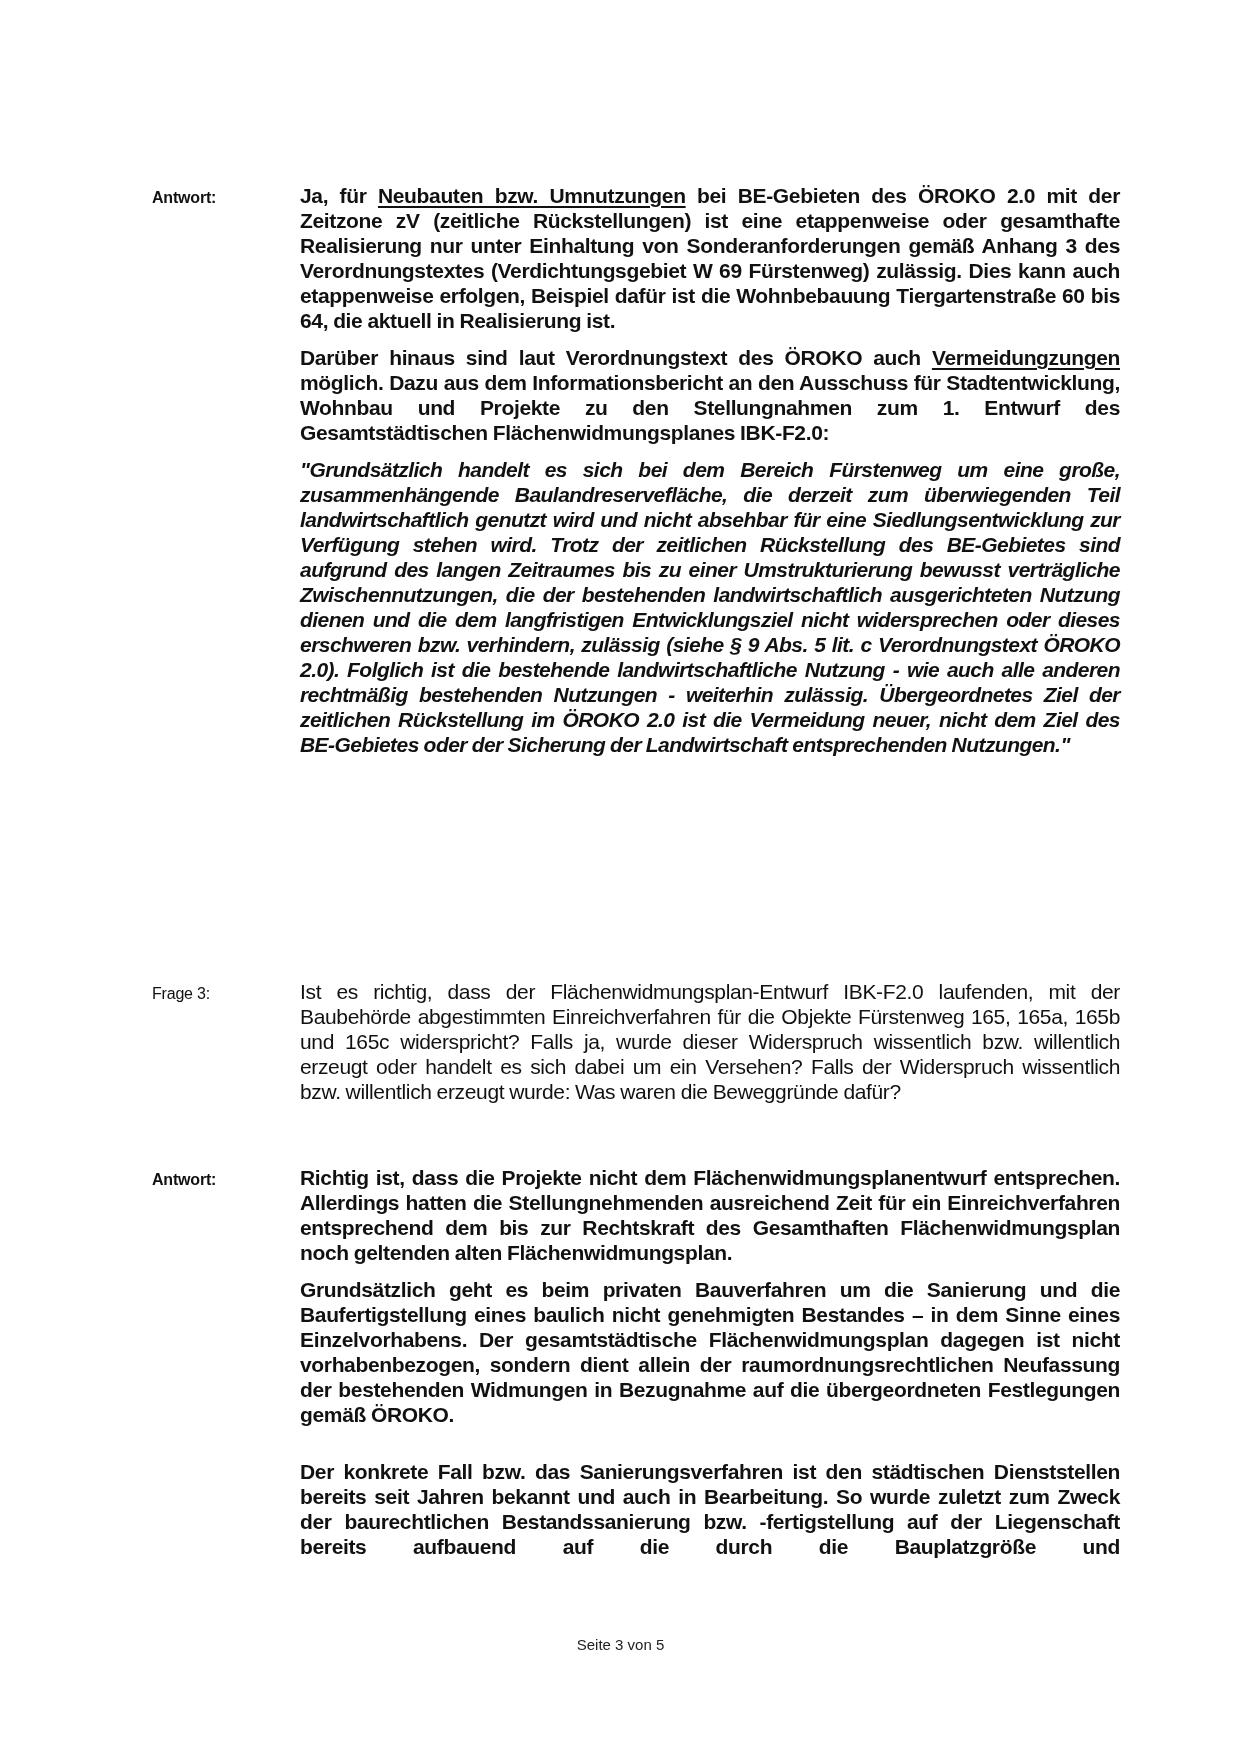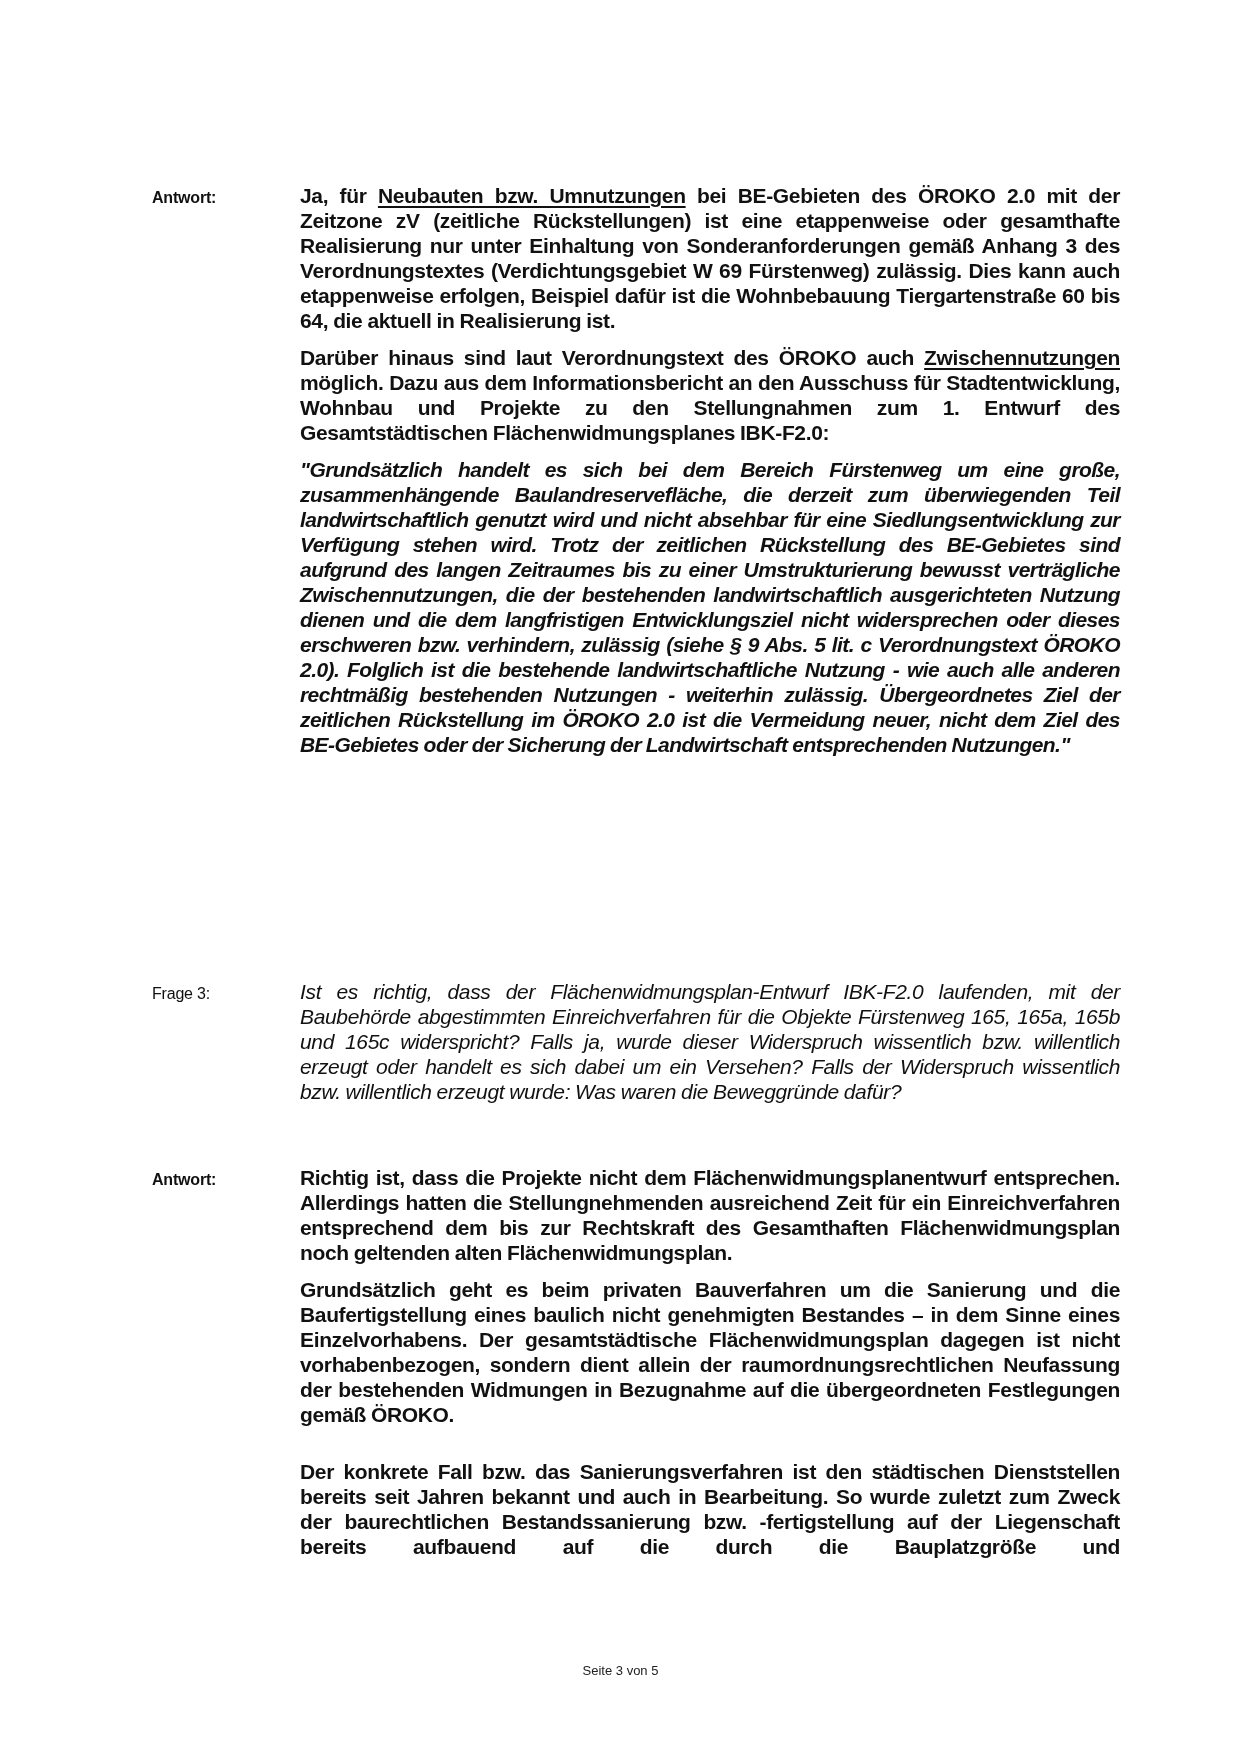--- a/index.html
+++ b/index.html
@@ -7,36 +7,36 @@
            font-family: "Liberation Sans", sans-serif; color: #111; }
     .page { position: absolute; left: 0; top: 0; width: 1241px; height: 1755px; }
     .block { position: absolute; left: 152px; width: 968px; display: flex; }
     .label { width: 148px; flex: none; font-size: 16px; line-height: 29px; letter-spacing: -0.2px; }
     .label.bold { font-weight: bold; }
     .label.ital { }
     .body-col { width: 820px; flex: none; }
     .para { margin: 0 0 12px 0; font-size: 21px; line-height: 25px; text-align: justify;
             letter-spacing: -0.35px; word-spacing: -0.5px; hyphens: manual; }
     .para.bold { font-weight: bold; }
-    .para.ital { font-style: italic; }
+    .para.ital { }
     .para.boldital { font-weight: bold; font-style: italic; letter-spacing: -0.55px; }
     u { text-decoration: underline; text-underline-offset: 3px; text-decoration-thickness: 1.5px; }
     .footer { position: absolute; left: 0; width: 1241px; top: 1634px; text-align: center;
-              font-size: 13px; line-height: 22px; color: #222; margin-top: 26px; }
+              font-size: 15px; line-height: 22px; color: #222; }
   </style>
 </head>
 <body>
 
 <div class="page">
 
   <div class="block" style="top:183px;">
     <div class="label bold">Antwort:</div>
     <div class="body-col">
       <p class="para bold"><span>Ja, für </span><u>Neubauten bzw. Umnutzungen</u><span> bei BE-Gebieten des ÖROKO 2.0 mit der Zeitzone zV (zeitliche Rückstellungen) ist eine etappenweise oder ge­samthafte Realisierung nur unter Einhaltung von Sonderanforderungen ge­mäß Anhang 3 des Verordnungstextes (Verdichtungsgebiet W 69 Fürsten­weg) zulässig. Dies kann auch etappenweise erfolgen, Beispiel dafür ist die Wohnbebauung Tiergartenstraße 60 bis 64, die aktuell in Realisierung ist.</span></p>
-      <p class="para bold"><span>Darüber hinaus sind laut Verordnungstext des ÖROKO auch </span><u>Zwischennut­zungen</u><span> möglich. Dazu aus dem Informationsbericht an den Ausschuss für Stadtentwicklung, Wohnbau und Projekte zu den Stellungnahmen zum 1. Entwurf des Gesamtstädtischen Flächenwidmungsplanes IBK-F2.0:</span></p>
+      <p class="para bold"><span>Darüber hinaus sind laut Verordnungstext des ÖROKO auch </span><u>Vermeidung­zungen</u><span> möglich. Dazu aus dem Informationsbericht an den Ausschuss für Stadtentwicklung, Wohnbau und Projekte zu den Stellungnahmen zum 1. Entwurf des Gesamtstädtischen Flächenwidmungsplanes IBK-F2.0:</span></p>
       <p class="para boldital">"Grundsätzlich handelt es sich bei dem Bereich Fürstenweg um eine große, zusammenhängende Baulandreservefläche, die derzeit zum überwiegenden Teil landwirtschaftlich genutzt wird und nicht absehbar für eine Siedlungs­entwicklung zur Verfügung stehen wird. Trotz der zeitlichen Rückstellung des BE-Gebietes sind aufgrund des langen Zeitraumes bis zu einer Umstruk­turierung bewusst verträgliche Zwischennutzungen, die der bestehenden landwirtschaftlich ausgerichteten Nutzung dienen und die dem langfristigen Entwicklungsziel nicht widersprechen oder dieses erschweren bzw. verhin­dern, zulässig (siehe § 9 Abs. 5 lit. c Verordnungstext ÖROKO 2.0). Folglich ist die bestehende landwirtschaftliche Nutzung - wie auch alle anderen recht­mäßig bestehenden Nutzungen - weiterhin zulässig. Übergeordnetes Ziel der zeitlichen Rückstellung im ÖROKO 2.0 ist die Vermeidung neuer, nicht dem Ziel des BE-Gebietes oder der Sicherung der Landwirtschaft entsprechenden Nutzungen."</p>
     </div>
   </div>
 
   <div class="block" style="top:979px;">
     <div class="label ital">Frage 3:</div>
     <div class="body-col">
       <p class="para ital">Ist es richtig, dass der Flächenwidmungsplan-Entwurf IBK-F2.0 laufenden, mit der Baubehörde abgestimmten Einreichverfahren für die Objekte Fürstenweg 165, 165a, 165b und 165c widerspricht? Falls ja, wurde dieser Widerspruch wissentlich bzw. willentlich erzeugt oder handelt es sich dabei um ein Versehen? Falls der Widerspruch wissentlich bzw. willentlich erzeugt wurde: Was waren die Beweg­gründe dafür?</p>
     </div>
   </div>

